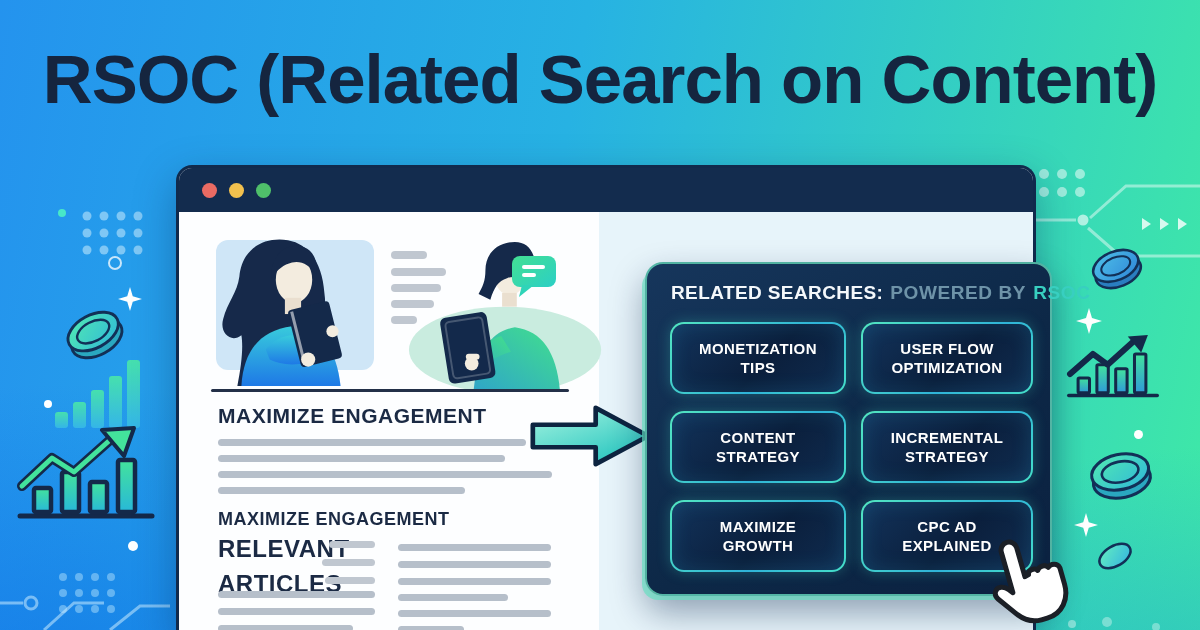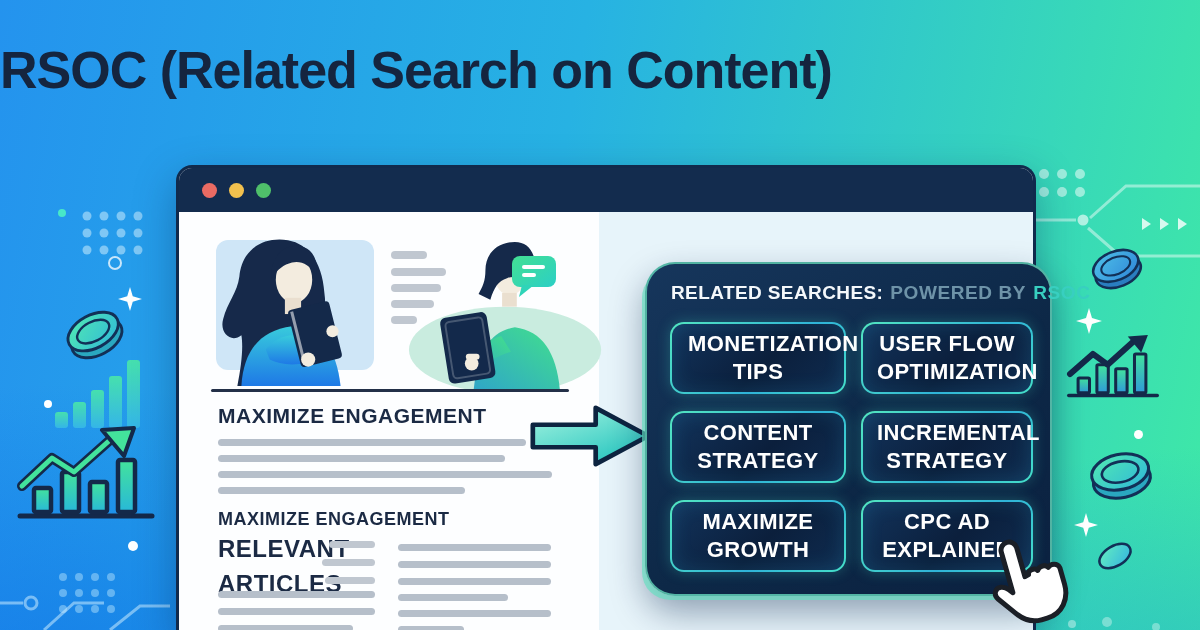--- a/index.html
+++ b/index.html
@@ -3,50 +3,50 @@
 <meta charset="utf-8">
 <style>
   html,body{margin:0;padding:0;}
   .stage{position:relative;width:1200px;height:630px;overflow:hidden;
     font-family:"Liberation Sans",sans-serif;
     background:
       radial-gradient(900px 520px at 6% 112%, rgba(8,100,230,.55), transparent 62%),
       radial-gradient(760px 460px at 102% 116%, rgba(25,145,228,.48), transparent 62%),
       linear-gradient(100deg,#2493ee 0%,#27b2e3 45%,#3fe9a6 100%);}
   .abs{position:absolute;}
-  .main-title{position:absolute;top:40px;left:0;right:0;text-align:left;
-    font-size:52px;font-weight:800;color:#15253f;letter-spacing:-1px;white-space:nowrap;}
+  .main-title{position:absolute;top:40px;left:0;right:0;text-align:center;
+    font-size:69px;font-weight:800;color:#15253f;letter-spacing:-1px;white-space:nowrap;}
   
   .window{position:absolute;left:176px;top:165px;width:854px;height:465px;
     border-radius:16px 16px 0 0;background:#fdfeff;overflow:hidden;
     box-shadow:0 14px 40px rgba(6,35,80,.35);border:3px solid #112a4c;border-bottom:none;}
   .titlebar{position:absolute;left:0;top:0;right:0;height:44px;background:#132c4e;}
   .tl-dot{position:absolute;top:15px;width:15px;height:15px;border-radius:50%;}
   .page-sidebar{position:absolute;left:420px;top:44px;right:0;bottom:0;background:#e7f4fa;}
   .hero-rect{position:absolute;left:37px;top:72px;width:158px;height:130px;border-radius:12px;background:#cfe6f7;}
   .ph-line{position:absolute;border-radius:5px;background:#b6bfca;height:8px;}
   .ph-line.thin{height:7px;}
   .divider{position:absolute;left:32px;top:221px;width:358px;height:3px;border-radius:2px;background:#233048;}
   .h-article{position:absolute;color:#1b2a44;font-weight:800;letter-spacing:.5px;white-space:nowrap;}
   .h1a{left:39px;top:236px;font-size:21px;}
   .h2a{left:39px;top:341px;font-size:18px;}
   .h3a{left:39px;top:364px;font-size:24px;line-height:1.45;white-space:normal;max-width:110px;}
   
-  .panel{position:absolute;left:645px;top:262px;width:403px;height:330px;border-radius:30px;
+  .panel{position:absolute;left:645px;top:262px;width:403px;height:330px;border-radius:18px;
     background:linear-gradient(145deg,#16365c 0%,#0d2847 55%,#0b2140 100%);
     border:2px solid rgba(105,226,192,.75);
     box-shadow:-5px 6px 0 -2px rgba(98,224,192,.65), 0 16px 34px rgba(5,30,70,.4);}
   .panel-head{position:absolute;left:24px;top:18px;font-size:19px;white-space:nowrap;}
   .panel-head .lbl{color:#f4f8fb;font-weight:800;letter-spacing:.4px;}
   .panel-head .pwr{color:#6e93a8;font-weight:600;letter-spacing:.6px;margin-left:7px;}
   .panel-head .brand{color:#38cfc0;font-weight:800;letter-spacing:.6px;margin-left:7px;}
   .btn-grid{position:absolute;left:23px;top:58px;display:grid;
     grid-template-columns:176px 172px;grid-auto-rows:72px;gap:17px 15px;}
   .rs-btn{display:flex;align-items:center;justify-content:center;text-align:center;
-    color:#fff;font-weight:800;font-size:22px;line-height:1.28;letter-spacing:.4px;
+    color:#fff;font-weight:800;font-size:15px;line-height:1.28;letter-spacing:.4px;
     border-radius:14px;border:2.5px solid transparent;cursor:pointer;
     background:linear-gradient(135deg,#12335b 0%,#0b1f3c 55%,#0f2c50 100%) padding-box,
                linear-gradient(135deg,#53e6c0,#2fb3d8 60%,#46e0c8) border-box;
     box-shadow:0 0 14px rgba(64,224,196,.28), inset 0 0 20px rgba(47,179,216,.18);}
   .rs-btn span{max-width:140px;}
   .dot{position:absolute;border-radius:50%;}
 </style>
 </head>
 <body>
 

